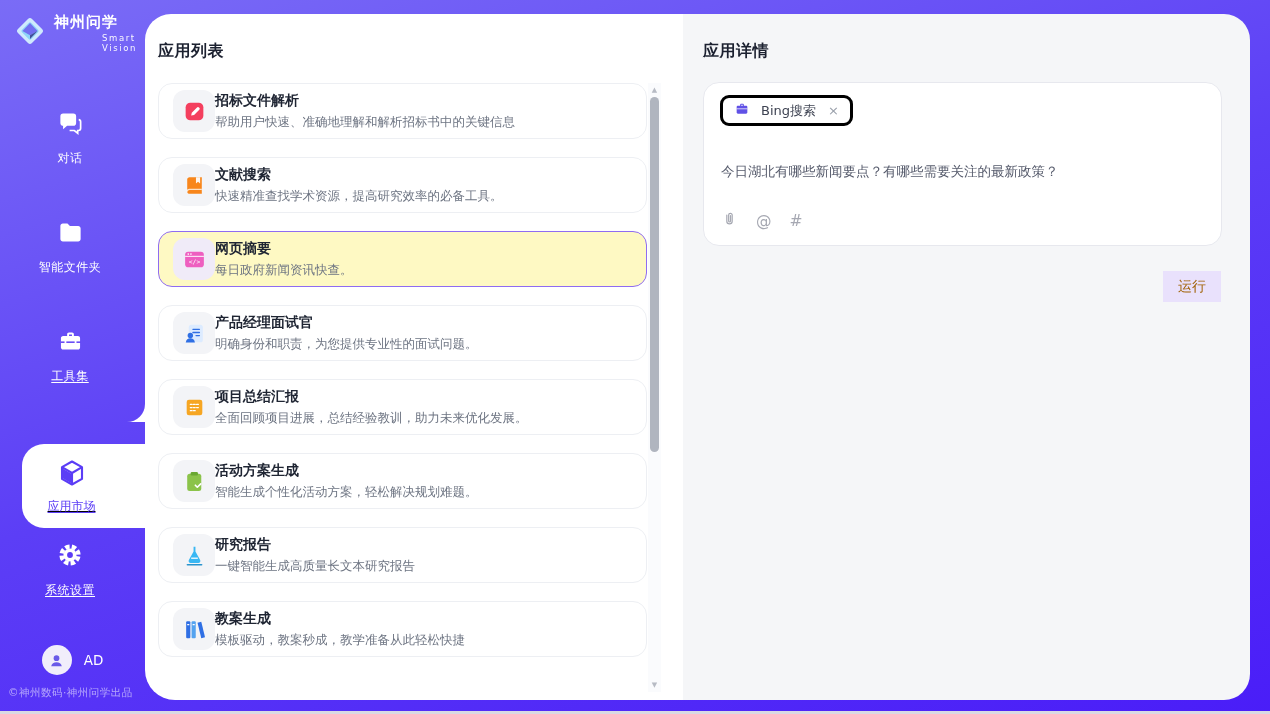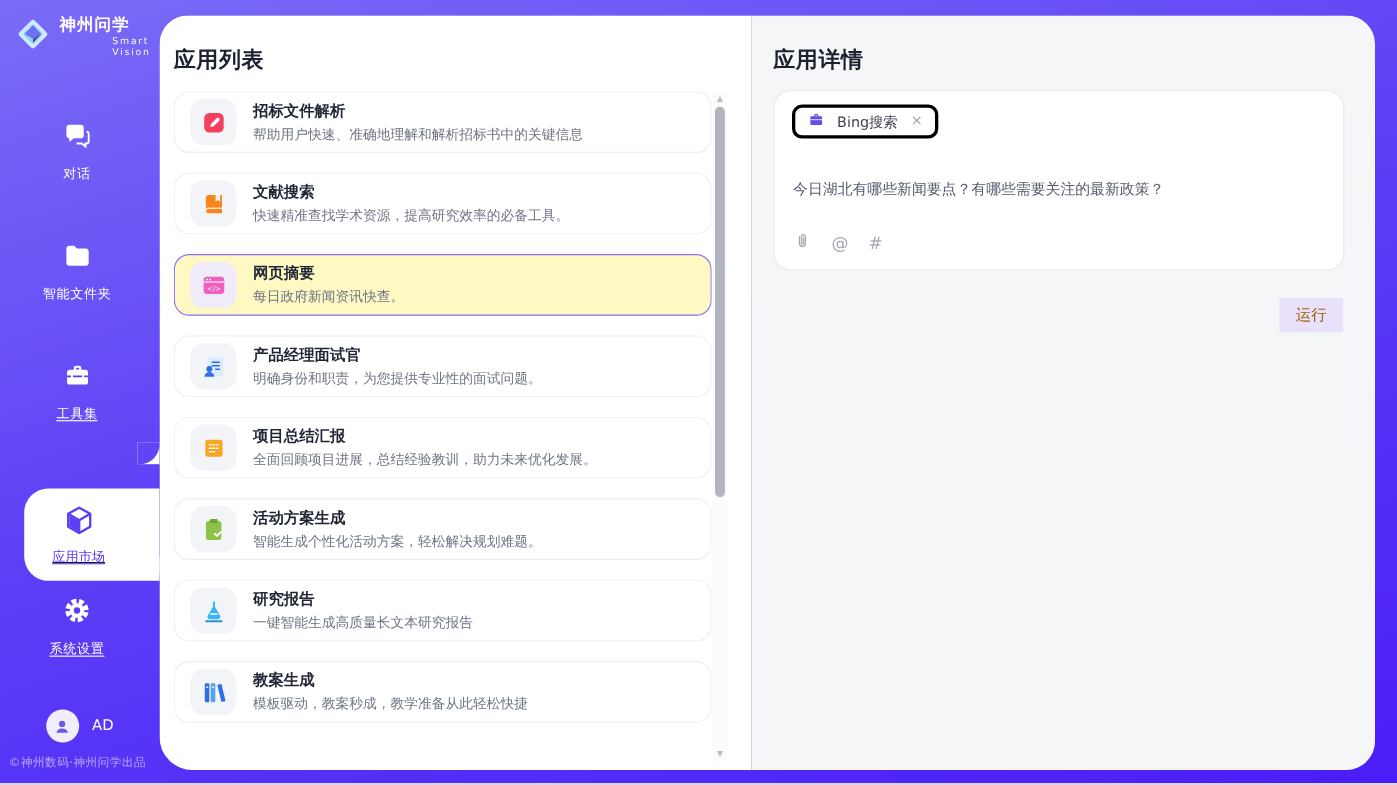--- a/index.html
+++ b/index.html
@@ -9,27 +9,27 @@
   
   .grad { background:linear-gradient(162deg,#7a6cf6 0%,#5c3ef6 48%,#4a1df8 100%) fixed; }
   .backdrop { position:absolute; left:0; top:0; width:1270px; height:711px; }
 
   
   .content { position:absolute; left:145px; top:14px; width:1105px; height:686px;
              border-radius:26px 26px 26px 30px; overflow:hidden; display:flex; }
   .list-panel { position:relative; width:538px; background:#ffffff; flex:none; }
   .detail-panel { position:relative; flex:1; background:#f5f6f8; }
 
-  .panel-title { font-size:20px; font-weight:bold; color:#1c2130; letter-spacing:.5px; }
+  .panel-title { font-size:16px; font-weight:bold; color:#1c2130; letter-spacing:.5px; }
   .list-panel .panel-title { position:absolute; left:13px; top:27px; }
   .detail-panel .panel-title { position:absolute; left:20px; top:27px; }
 
   
   .cards { position:absolute; left:13px; top:69px; width:489px; height:609px; overflow:hidden; }
-  .card { display:flex; align-items:center; gap:15px; height:56px; padding:0 14px; margin-bottom:18px;
+  .card { display:flex; align-items:center; height:56px; padding:0 14px; margin-bottom:18px;
           background:#fff; border:1px solid #edeff3; border-radius:14px; cursor:pointer; }
   .card.selected { background:#fef9c3; border:1.5px solid #8f6cf2; }
   .card-icon { width:42px; height:42px; flex:none; border-radius:12px; background:#f3f4f7;
                display:flex; align-items:center; justify-content:center; }
   .card.selected .card-icon { background:#f0ebf8; }
   .card-text { display:flex; flex-direction:column; gap:4px; min-width:0; }
   .card-title { font-size:14px; font-weight:bold; color:#1f2533; }
   .card-desc { font-size:12.5px; color:#6d7482; white-space:nowrap; }
 
   

